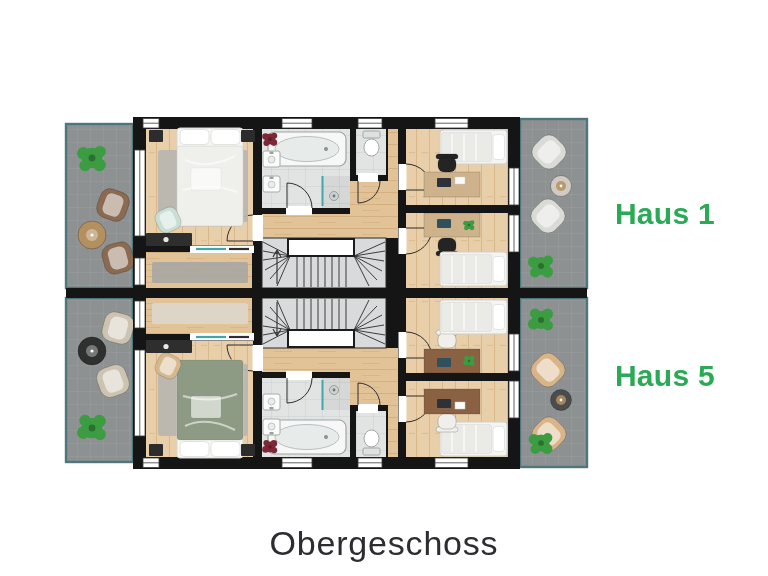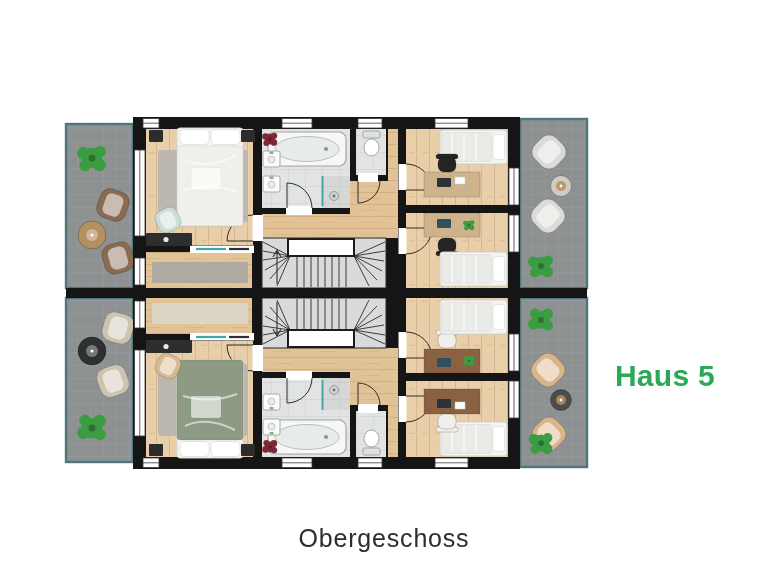--- a/index.html
+++ b/index.html
@@ -9,21 +9,21 @@
   }
   .stage svg{position:absolute;left:0;top:0;}
   .house-label{
     position:absolute;left:606px;width:118px;text-align:center;
     font-size:30px;font-weight:800;letter-spacing:0.3px;color:var(--accent,#2aaa56);
   }
   .house-label.h1pos{top:197px;}
   .house-label.h2pos{top:359px;}
   .floor-label{
     position:absolute;left:0;top:524px;width:768px;text-align:center;
-    font-size:25px;font-weight:300;letter-spacing:0.8px;color:var(--label_dark,#2c2c31);
+    font-size:34px;font-weight:300;letter-spacing:0.8px;color:var(--label_dark,#2c2c31);
   }
   
   .h1{--masterbed:var(--master_bed_h1);--desk:var(--desk_h1);--deskchair:var(--desk_chair_h1);
       --tchairL:var(--terrace_chair_left_h1);--tchairR:var(--terrace_chair_right_h1);
       --ttableL:var(--terrace_table_left_h1);--ttableR:var(--terrace_table_right_h1);
       --bchair:var(--bed_chair_h1);--runner:var(--runner_h1);}
   .h2{--masterbed:var(--master_bed_h2);--desk:var(--desk_h2);--deskchair:var(--desk_chair_h2);
       --tchairL:var(--terrace_chair_left_h2);--tchairR:var(--terrace_chair_right_h2);
       --ttableL:var(--terrace_table_left_h2);--ttableR:var(--terrace_table_right_h2);
       --bchair:var(--bed_chair_h2);--runner:var(--runner_h2);}
@@ -235,16 +235,17 @@
 
   <g class="h2" transform="translate(0,586) scale(1,-1)">
     <use href="#unit"></use>
   </g>
 
   <rect x="66" y="288" width="521" height="10" fill="var(--wall)"></rect>
 
   <use href="#plant" transform="translate(541,443) scale(0.95)" color="var(--plant)"></use>
 </svg>
 
+<div class="house-label h1pos">Haus 1</div>
 <div class="house-label h2pos">Haus 5</div>
 <div class="floor-label">Obergeschoss</div>
 
 </div>
 
 </body></html>

